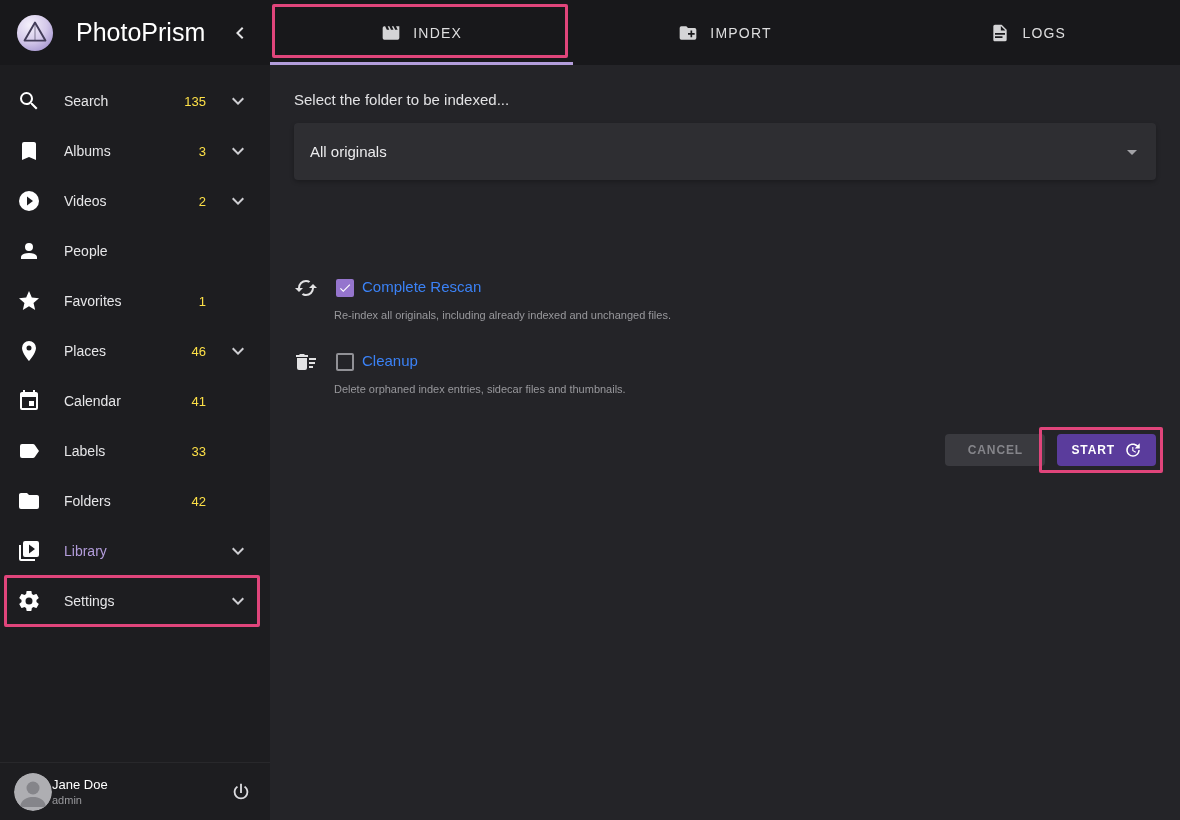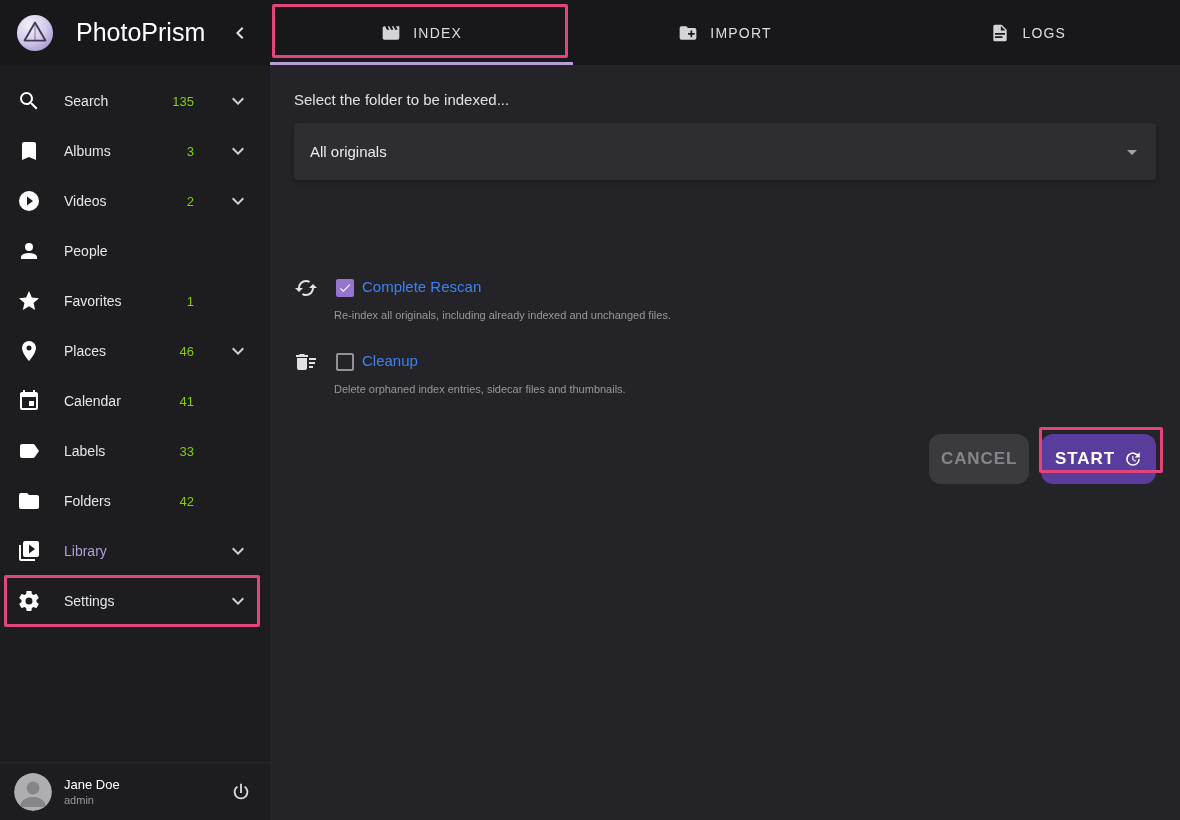--- a/index.html
+++ b/index.html
@@ -15,26 +15,26 @@
   .sidebar-header { position:relative; height:65px; background:#18181b; display:flex; align-items:center; padding:0 16px; }
   .logo { width:38px; height:38px; flex:none; }
   .app-title { font-size:25px; color:#ffffff; margin-left:22px; font-weight:400; }
   .collapse-icon { position:absolute; right:18px; width:24px; height:24px; color:#e2e2e4; cursor:pointer; }
 
   .nav { padding-top:11px; }
   .nav-item { position:relative; height:50px; display:flex; align-items:center; padding:0 17px; cursor:pointer; }
   .nav-icon { width:24px; height:24px; color:#ffffff; margin-right:23px; flex:none; }
   .nav-label { font-size:14px; color:#e6e6e8; }
   .nav-item.active .nav-label { color:#b39ddb; }
-  .nav-count { position:absolute; right:76px; font-size:13px; color:#84cc16; }
+  .nav-count { position:absolute; right:64px; font-size:13px; color:#fde047; }
   .nav-chevron { position:absolute; right:20px; width:24px; height:24px; color:#cfcfd3; cursor:pointer; }
 
   .user-bar { position:absolute; left:0; bottom:0; width:270px; height:58px; display:flex; align-items:center; padding:0 14px; border-top:1px solid rgba(255,255,255,0.05); background:#1d1d20; }
   .avatar { width:38px; height:38px; border-radius:50%; overflow:hidden; flex:none; cursor:pointer; }
-  .user-info { margin-left:12px; }
+  .user-info { }
   .user-name { font-size:13px; color:#ffffff; }
   .user-role { font-size:11px; color:#98989c; margin-top:2px; }
   .power-icon { position:absolute; right:18px; width:22px; height:22px; color:#dcdce0; cursor:pointer; }
 
   
   .main { position:absolute; left:270px; top:0; width:910px; height:820px; background:#242428; }
   .tabbar { position:relative; display:flex; height:65px; background:#18181b; }
   .tab { flex:1; display:flex; align-items:center; justify-content:center; gap:12px; font-size:14px; font-weight:500; letter-spacing:1.2px; color:#dededf; cursor:pointer; }
   .tab-icon { width:20px; height:20px; color:#d4d4d6; }
   .tab-slider { position:absolute; left:0; bottom:0; width:303px; height:3px; background:#b39ddb; }
@@ -48,21 +48,21 @@
   .option-row { position:absolute; left:0; width:910px; }
   .option-icon { position:absolute; left:24px; top:0; width:24px; height:24px; color:#e2e2e4; }
   .checkbox { position:absolute; left:66px; top:3px; width:18px; height:18px; border:2px solid #919196; border-radius:2px; cursor:pointer; background:transparent; }
   .checkbox .check { visibility:hidden; }
   .checkbox[data-state="checked"] { background:#9575cd; border-color:#9575cd; }
   .checkbox[data-state="checked"] .check { visibility:visible; color:#ffffff; }
   .option-label { position:absolute; left:92px; top:2px; font-size:15px; color:#3b82f6; cursor:pointer; }
   .option-desc { position:absolute; left:64px; top:33px; font-size:11px; color:#98989c; }
 
   .actions { position:absolute; right:24px; top:369px; display:flex; gap:12px; }
-  .btn { height:50px; border:none; border-radius:12px; font-family:inherit; font-size:17px; font-weight:700; letter-spacing:0.9px; display:flex; align-items:center; justify-content:center; cursor:pointer; }
+  .btn { height:32px; border:none; border-radius:4px; font-family:inherit; font-size:12px; font-weight:700; letter-spacing:0.9px; display:flex; align-items:center; justify-content:center; cursor:pointer; }
   .btn-cancel { width:100px; background:#3a3a3f; color:#85858a; }
   .btn-start { padding:0 14px; gap:9px; background:#5a3c9c; color:#ffffff; }
   .btn-start .btn-icon { width:18px; height:18px; color:#ffffff; }
 
   
   .annotation { position:absolute; border:3px solid #e0457b; border-radius:2px; pointer-events:none; z-index:10; }
   .anno-tab { left:2px; top:4px; width:296px; height:54px; }
   .anno-library { left:4px; top:575px; width:256px; height:52px; }
   .anno-start { right:17px; top:362px; width:124px; height:46px; }
 </style>

